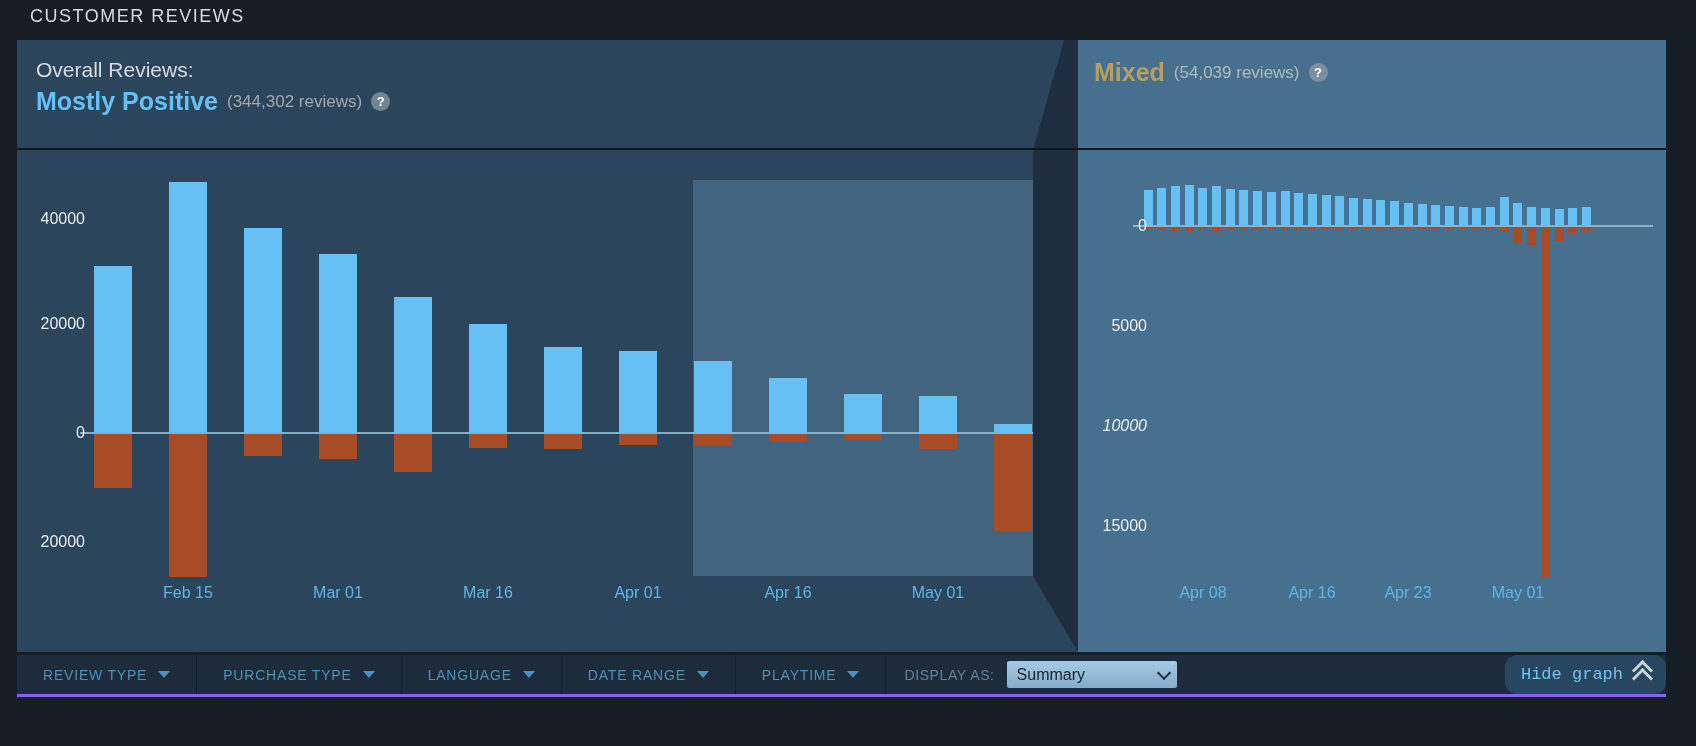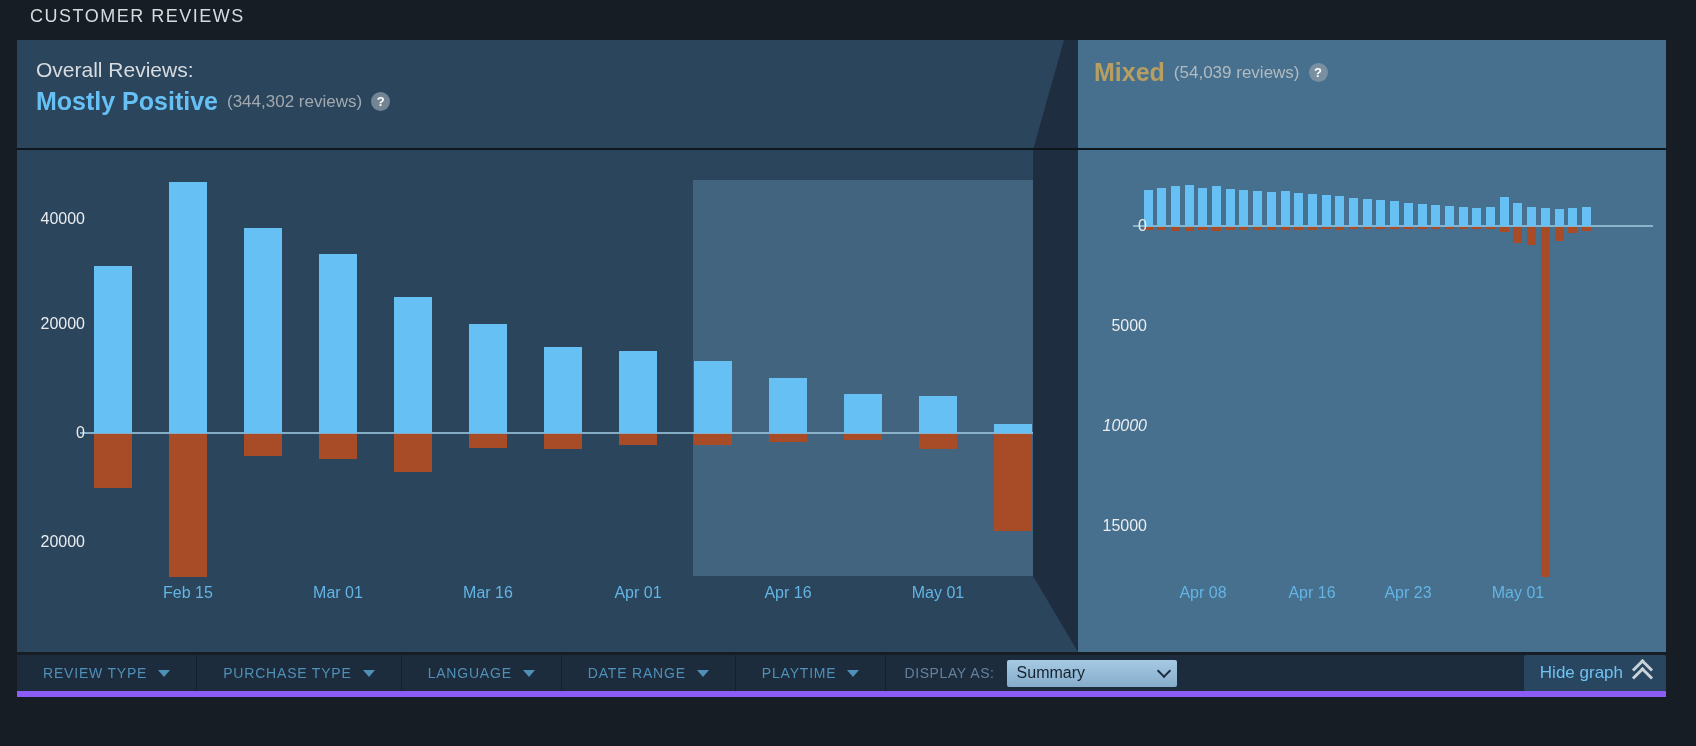--- a/index.html
+++ b/index.html
@@ -31,35 +31,35 @@
   .chart{position:absolute;left:0;top:0;right:0;bottom:0;z-index:2;}
   .zero-line{position:absolute;height:2px;background:rgba(150,190,215,.85);}
   .bar{position:absolute;}
   .ytick{position:absolute;font-size:16px;color:#e9edf0;text-align:right;height:20px;line-height:20px;}
   .xtick{position:absolute;font-size:16px;color:#64b4e4;text-align:center;height:20px;line-height:20px;}
 
   .wedge{position:absolute;left:1013px;top:0;width:48px;height:612px;background:#1e2e40;z-index:5;
     clip-path:polygon(34px 0,48px 0,48px 612px,3px 536px,3px 110px);}
 
   .filter-bar{position:absolute;left:17px;top:655px;width:1649px;height:42px;background:#1d2c3d;
-    display:flex;align-items:stretch;border-bottom:6px solid #8b5cf6;box-sizing:border-box;}
+    display:flex;align-items:stretch;border-bottom:3px solid #8b5cf6;box-sizing:border-box;}
   .tabs{display:flex;align-items:stretch;}
   .tab{display:flex;align-items:center;padding:0 26px;border-right:1px solid #13202e;cursor:pointer;}
   .tab-label{font-size:14px;letter-spacing:.8px;color:#4f90b8;}
   .caret-down{display:inline-block;margin-left:11px;width:0;height:0;
     border-left:6px solid transparent;border-right:6px solid transparent;border-top:7px solid #4f90b8;}
   .display-as{display:flex;align-items:center;margin-left:18px;}
   .da-label{font-size:14px;letter-spacing:.6px;color:#64819c;margin-right:12px;}
   .select{display:flex;align-items:center;justify-content:space-between;width:152px;height:27px;
     padding:0 8px 0 10px;border-radius:2px;background:linear-gradient(#a6cae4,#86accb);cursor:pointer;}
   .select span.val{font-size:16px;color:#16222f;}
   .chev{width:8px;height:8px;border-right:2px solid #1d2d3d;border-bottom:2px solid #1d2d3d;
     transform:rotate(45deg);margin-top:-4px;}
   .hide-graph{margin-left:auto;display:flex;align-items:center;gap:12px;background:#294660;
-    border:none;outline:none;padding:0 16px;cursor:pointer;border-radius:2px;}
+    border:none;outline:none;padding:0 16px;cursor:pointer;border-radius:12px;font-family:Liberation Mono, monospace;}
   .hide-graph span{font-size:17px;color:#6fc2f1;}
   .dbl-chev{display:flex;flex-direction:column;align-items:center;}
   .dbl-chev i{display:block;width:12px;height:12px;border-top:3px solid #c9d3da;border-left:3px solid #c9d3da;
     transform:rotate(45deg);margin:-7px 0 0 0;}
   .dbl-chev i:first-child{margin-top:0;}
 </style>
 </head>
 <body>
 
 <div class="stage">

